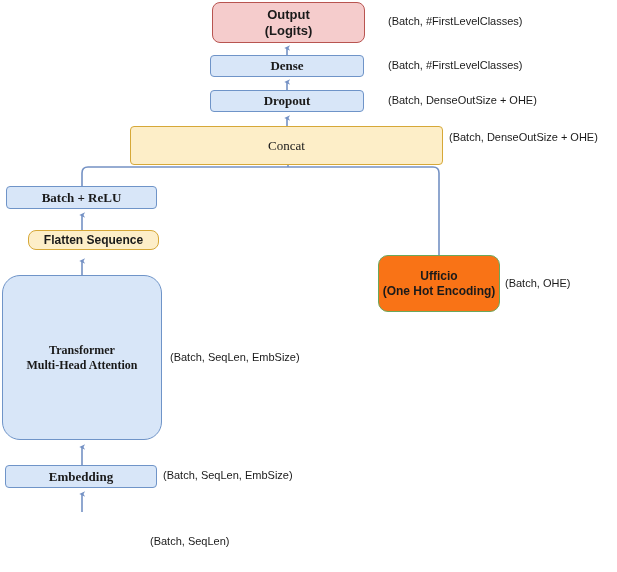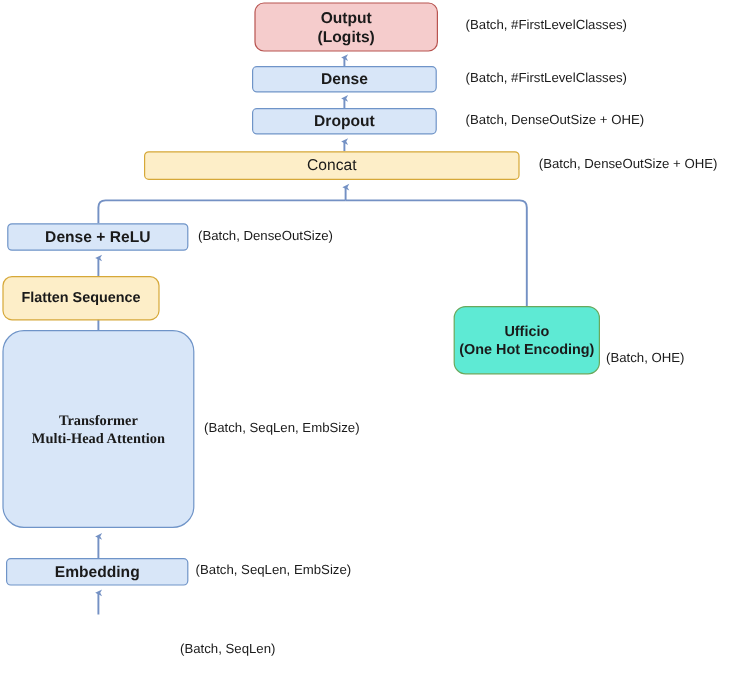--- a/index.html
+++ b/index.html
@@ -48,30 +48,30 @@
   
   .n-blue {
     background: #d8e6f8;
     border: 1px solid #6f94c8;
   }
   .n-yellow {
     background: #fdeec8;
     border: 1px solid #d6a838;
   }
   .n-green {
-    background: #5eead4;
+    background: #f97316;
     border: 1px solid #6aa85c;
   }
   .n-red {
     background: #f5cccc;
     border: 1px solid #b85450;
   }
 
   
-  .r-small  { border-radius: 4px; }
+  .r-small  { border-radius: 4px; font-family: Liberation Serif, serif; }
   .r-med    { border-radius: 8px; }
   .r-large  { border-radius: 10px; }
   .r-xlarge { border-radius: 18px; }
 
   .bold   { font-weight: bold; }
   .normal { font-weight: normal; }
 
   .fs12 { font-size: 12px; }
   .fs13 { font-size: 13px; }
 
@@ -80,39 +80,39 @@
     font-size: 11px;
     color: #1a1a1a;
     white-space: nowrap;
     line-height: 1;
   }
 
   
   #node-output        { left: 212px; top: 2px;   width: 153px; height: 41px; }
   #node-dense         { left: 210px; top: 55px;  width: 154px; height: 22px; }
   #node-dropout       { left: 210px; top: 90px;  width: 154px; height: 22px; }
-  #node-concat        { left: 120px; top: 126px; width: 313px; height: 24px; }
+  #node-concat        { left: 130px; top: 126px; width: 313px; height: 39px; }
   #node-dense-relu    { left: 6px;   top: 186px; width: 151px; height: 23px; }
-  #node-flatten       { left: 2px;  top: 230px; width: 131px; height: 37px; }
+  #node-flatten       { left: 28px;  top: 230px; width: 131px; height: 20px; }
   #node-transformer   { left: 2px;   top: 275px; width: 160px; height: 165px; font-family: Liberation Serif, serif; }
   #node-embedding     { left: 5px;   top: 465px; width: 152px; height: 23px; }
   #node-oggetto       { left: 22px;  top: 512px; width: 121px; height: 60px; }
   #node-ufficio       { left: 378px; top: 255px; width: 122px; height: 57px; }
 
   
   #ann-output      { left: 388px; top: 16px; }
   #ann-dense       { left: 388px; top: 60px; }
   #ann-dropout     { left: 388px; top: 95px; }
   #ann-concat      { left: 449px; top: 132px; }
   #ann-dense-relu  { left: 165px; top: 192px; }
   #ann-flatten     { left: 155px; top: 236px; }
   #ann-transformer { left: 170px; top: 352px; }
   #ann-embedding   { left: 163px; top: 470px; }
   #ann-oggetto     { left: 150px; top: 536px; }
-  #ann-ufficio     { left: 505px; top: 278px; margin-top: 16px; }
+  #ann-ufficio     { left: 505px; top: 278px; }
 </style>
 </head>
 <body>
 
 <div id="diagram-canvas">
 
   <svg class="connectors" viewBox="0 0 617 572" width="617" height="572">
     <defs>
       <marker id="arrowhead" markerWidth="7" markerHeight="7" refX="3.2" refY="3.1" orient="auto" markerUnits="userSpaceOnUse">
         <path d="M 0.4 6.2 L 3.2 0.4 L 6.0 6.2 L 3.2 4.6 Z" fill="#7491c4"></path>
@@ -145,42 +145,41 @@
 
   <div class="node n-red r-med bold fs13" id="node-output">Output
 (Logits)</div>
 
   <div class="node n-blue r-small bold fs13" id="node-dense">Dense</div>
 
   <div class="node n-blue r-small bold fs13" id="node-dropout">Dropout</div>
 
   <div class="node n-yellow r-small normal fs13" id="node-concat">Concat</div>
 
-  <div class="node n-blue r-small bold fs13" id="node-dense-relu">Dense + ReLU</div>
+  <div class="node n-blue r-small bold fs13" id="node-dense-relu">Batch + ReLU</div>
 
   <div class="node n-yellow r-med bold fs12" id="node-flatten">Flatten Sequence</div>
 
   <div class="node n-blue r-xlarge bold fs12" id="node-transformer">Transformer
 Multi-Head Attention</div>
 
   <div class="node n-blue r-small bold fs13" id="node-embedding">Embedding</div>
 
 
   <div class="node n-green r-large bold fs12" id="node-ufficio">Ufficio
 (One Hot Encoding)</div>
 
   <div class="annotation" id="ann-output">(Batch, #FirstLevelClasses)</div>
 
   <div class="annotation" id="ann-dense">(Batch, #FirstLevelClasses)</div>
 
   <div class="annotation" id="ann-dropout">(Batch, DenseOutSize + OHE)</div>
 
   <div class="annotation" id="ann-concat">(Batch, DenseOutSize + OHE)</div>
 
-  <div class="annotation" id="ann-dense-relu">(Batch, DenseOutSize)</div>
 
 
   <div class="annotation" id="ann-transformer">(Batch, SeqLen, EmbSize)</div>
 
   <div class="annotation" id="ann-embedding">(Batch, SeqLen, EmbSize)</div>
 
   <div class="annotation" id="ann-oggetto">(Batch, SeqLen)</div>
 
   <div class="annotation" id="ann-ufficio">(Batch, OHE)</div>
 

